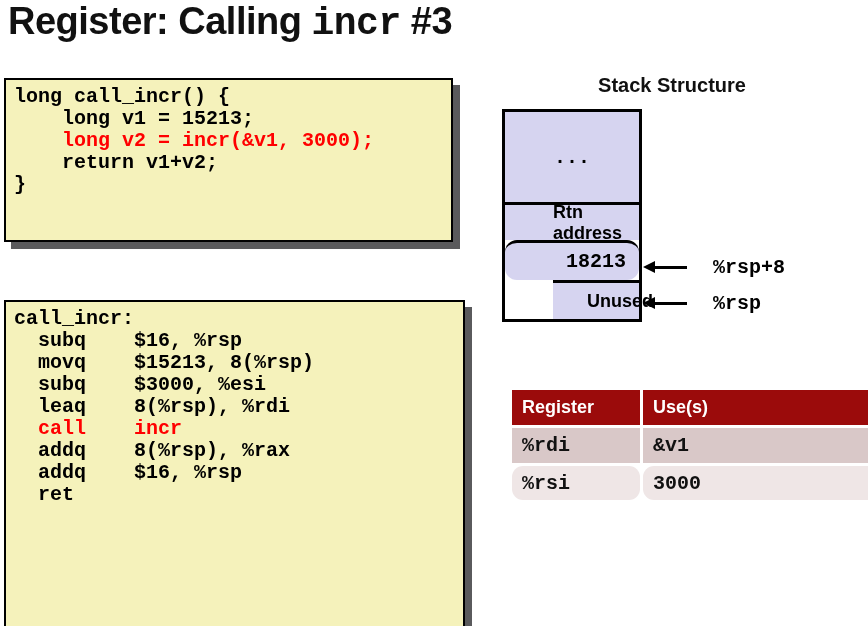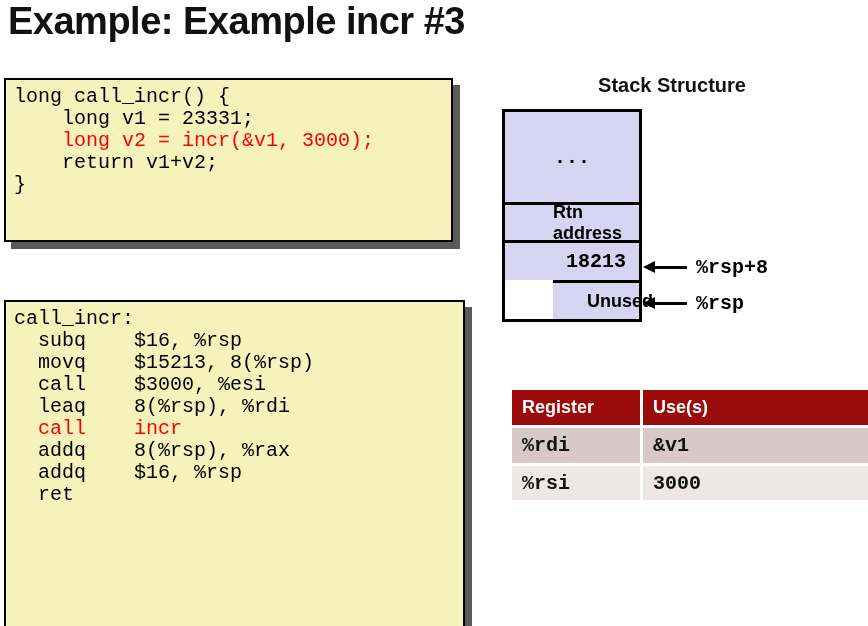--- a/index.html
+++ b/index.html
@@ -6,32 +6,32 @@
   .slide {
     position:relative; width:868px; height:626px; background:#fff;
     font-family:"Liberation Sans", sans-serif; overflow:hidden;
   }
   
   .title {
     position:absolute; left:8px; top:0px; margin:0;
     font-size:38px; font-weight:bold; color:#111; letter-spacing:-0.5px;
     white-space:nowrap;
   }
-  .title .mono { font-family:Liberation Sans, sans-serif; font-weight:bold;margin-top:20px; }
+  .title .mono { font-family:Liberation Mono, monospace; font-weight:bold;margin-top:20px; }
 
   
   .code-box {
     position:absolute; background:var(--code-bg,#F5F2BB);
     border:2px solid #000; box-shadow:7px 7px 0 var(--shadow,#5A5A5C);
     padding:6px 8px; box-sizing:border-box;
   }
   .code-box-c   { left:4px; top:78px;  width:449px; height:164px; }
   .code-box-asm { left:4px; top:300px; width:461px; height:348px; }
   .code-line {
-    font-family:"Liberation Mono", monospace; font-weight:normal;
+    font-family:"Liberation Mono", monospace; font-weight:bold;
     font-size:20px; line-height:22px; color:#000; white-space:pre;
   }
   .red { color:var(--highlight,#FF0000); }
 
   
   .stack-heading {
     position:absolute; left:502px; top:62px; width:340px; text-align:center;
     font-size:20px; font-weight:bold; color:#111;margin-top:12px;
   }
   .stack-box {
@@ -39,27 +39,27 @@
     border:3px solid #000;
   }
   .stack-cell {
     background:var(--stack-cell,#D6D4F0); display:flex;
     align-items:center; justify-content:center;
     font-size:18px; font-weight:bold; color:#000;
   }
   .stack-cell + .stack-cell { border-top:3px solid #000;padding-left:48px; }
   .cell-dots   { height:90px; font-family:"Liberation Mono", monospace; font-size:20px; }
   .cell-rtn    { height:35px; }
-  .cell-value  { height:37px; font-family:"Liberation Mono", monospace; font-size:20px; }
+  .cell-value  { height:37px; font-family:"Liberation Mono", monospace; font-size:20px;border-radius:12px; }
   .cell-unused { height:36px;margin-left:48px; }
 
   
   .pointer {
     position:absolute; left:643px; height:20px;
-    display:flex; align-items:center; gap:9px; white-space:nowrap;
+    display:flex; align-items:center; gap:26px; white-space:nowrap;
   }
   .pointer-rsp8 { top:257px; }
   .pointer-rsp  { top:293px; }
   .arrow { display:flex; align-items:center; }
   .arrow-head {
     width:0; height:0; border-top:6px solid transparent;
     border-bottom:6px solid transparent; border-right:12px solid #000;
   }
   .arrow-shaft { width:32px; height:3px; background:#000; }
   .ptr-label {
@@ -74,46 +74,46 @@
     grid-template-rows:35px 35px 34px; row-gap:3px; column-gap:3px;margin-top:25px;
   }
   .reg-td {
     display:flex; align-items:center; padding-left:10px; box-sizing:border-box;
   }
   .reg-head {
     background:var(--table-header-bg,#9B0B0B); color:#fff;
     font-size:18px; font-weight:bold;
   }
   .reg-row1 { background:var(--row-odd,#D9C8C8); }
-  .reg-row2 { background:var(--row-even,#EFE6E6); }
+  .reg-row2 { background:var(--row-even,#EFE6E6);border-radius:11px; }
   .reg-body {
     font-family:"Liberation Mono", monospace; font-weight:bold;
     font-size:20px; color:#111;
   }
 </style>
 </head>
 <body>
 
 <div class="slide">
 
-  <h1 class="title"><span>Example: Example </span><span class="mono">incr</span><span> #3</span></h1>
+  <h1 class="title"><span>Register: Calling </span><span class="mono">incr</span><span> #3</span></h1>
 
   <div class="code-box code-box-c">
     <div class="code-line">long call_incr() {</div>
-    <div class="code-line">    long v1 = 23331;</div>
+    <div class="code-line">    long v1 = 15213;</div>
     <div class="code-line red">    long v2 = incr(&amp;v1, 3000);</div>
     <div class="code-line">    return v1+v2;</div>
     <div class="code-line">}</div>
   </div>
 
   <div class="code-box code-box-asm">
     <div class="code-line">call_incr:</div>
     <div class="code-line">  subq    $16, %rsp</div>
     <div class="code-line">  movq    $15213, 8(%rsp)</div>
-    <div class="code-line">  call    $3000, %esi</div>
+    <div class="code-line">  subq    $3000, %esi</div>
     <div class="code-line">  leaq    8(%rsp), %rdi</div>
     <div class="code-line red">  call    incr</div>
     <div class="code-line">  addq    8(%rsp), %rax</div>
     <div class="code-line">  addq    $16, %rsp</div>
     <div class="code-line">  ret</div>
   </div>
 
   <div class="stack-heading">Stack Structure</div>
 
   <div class="stack-box">

